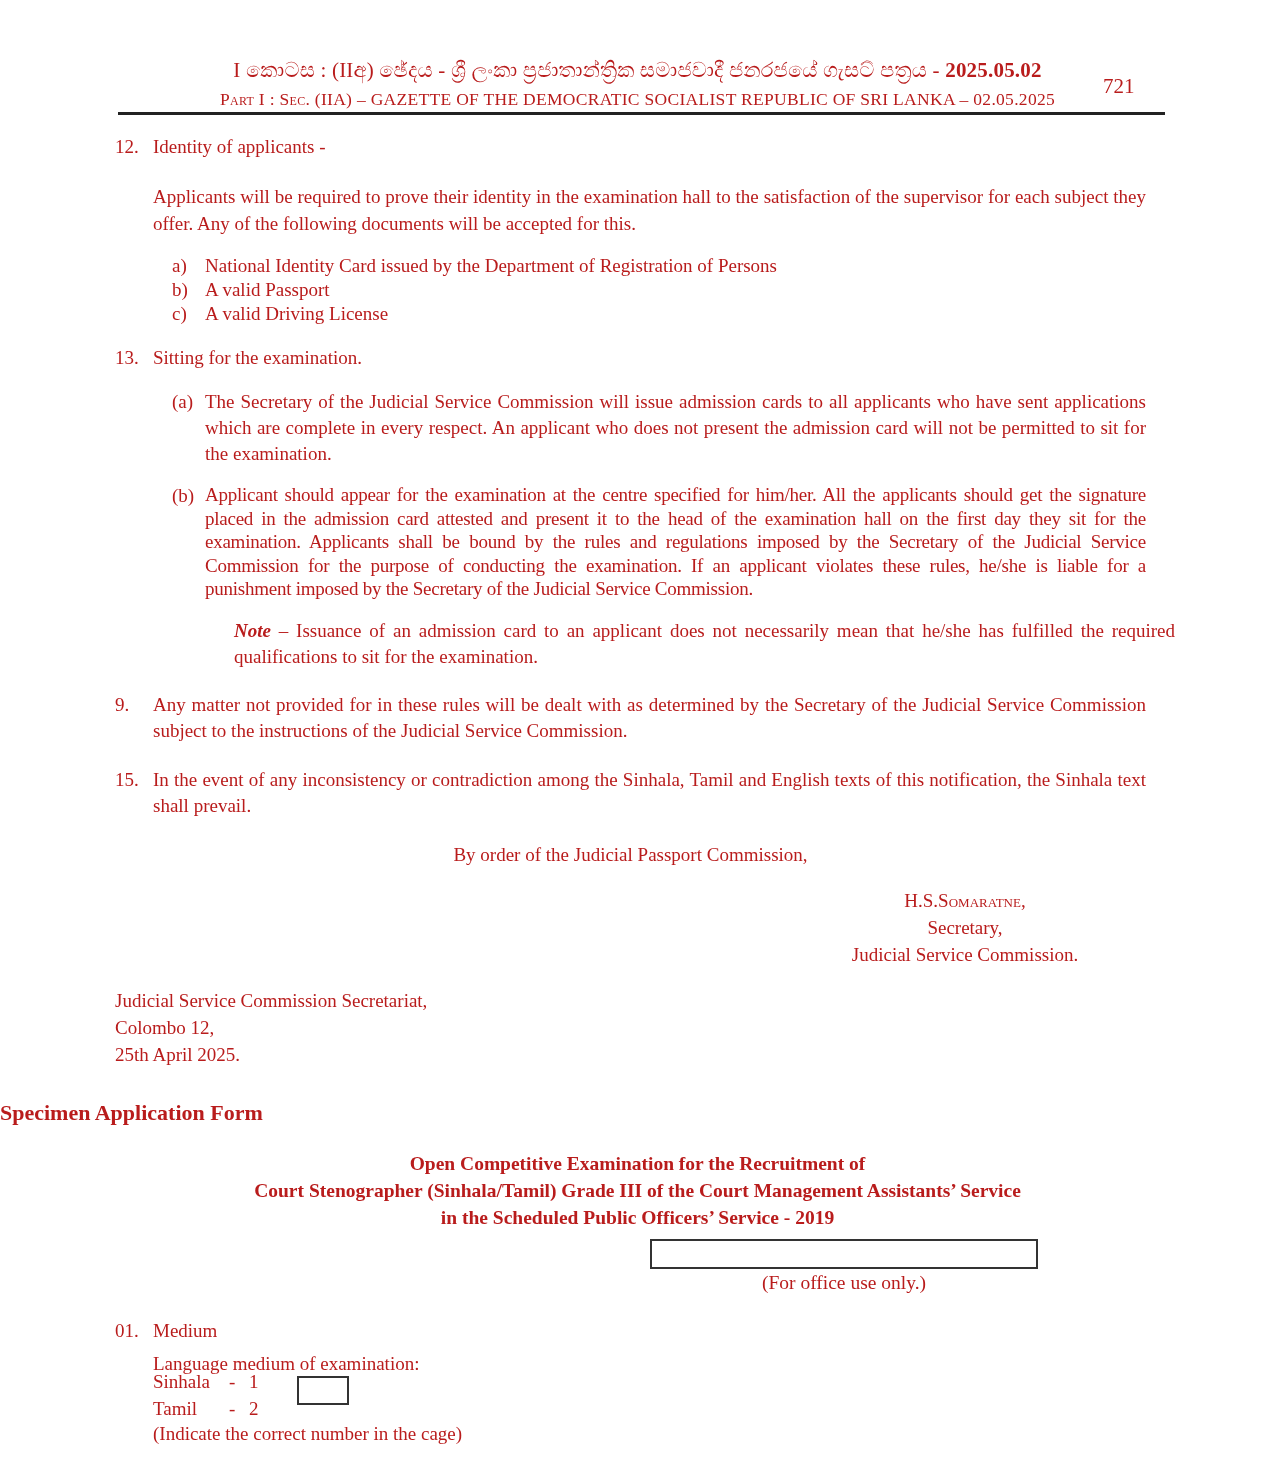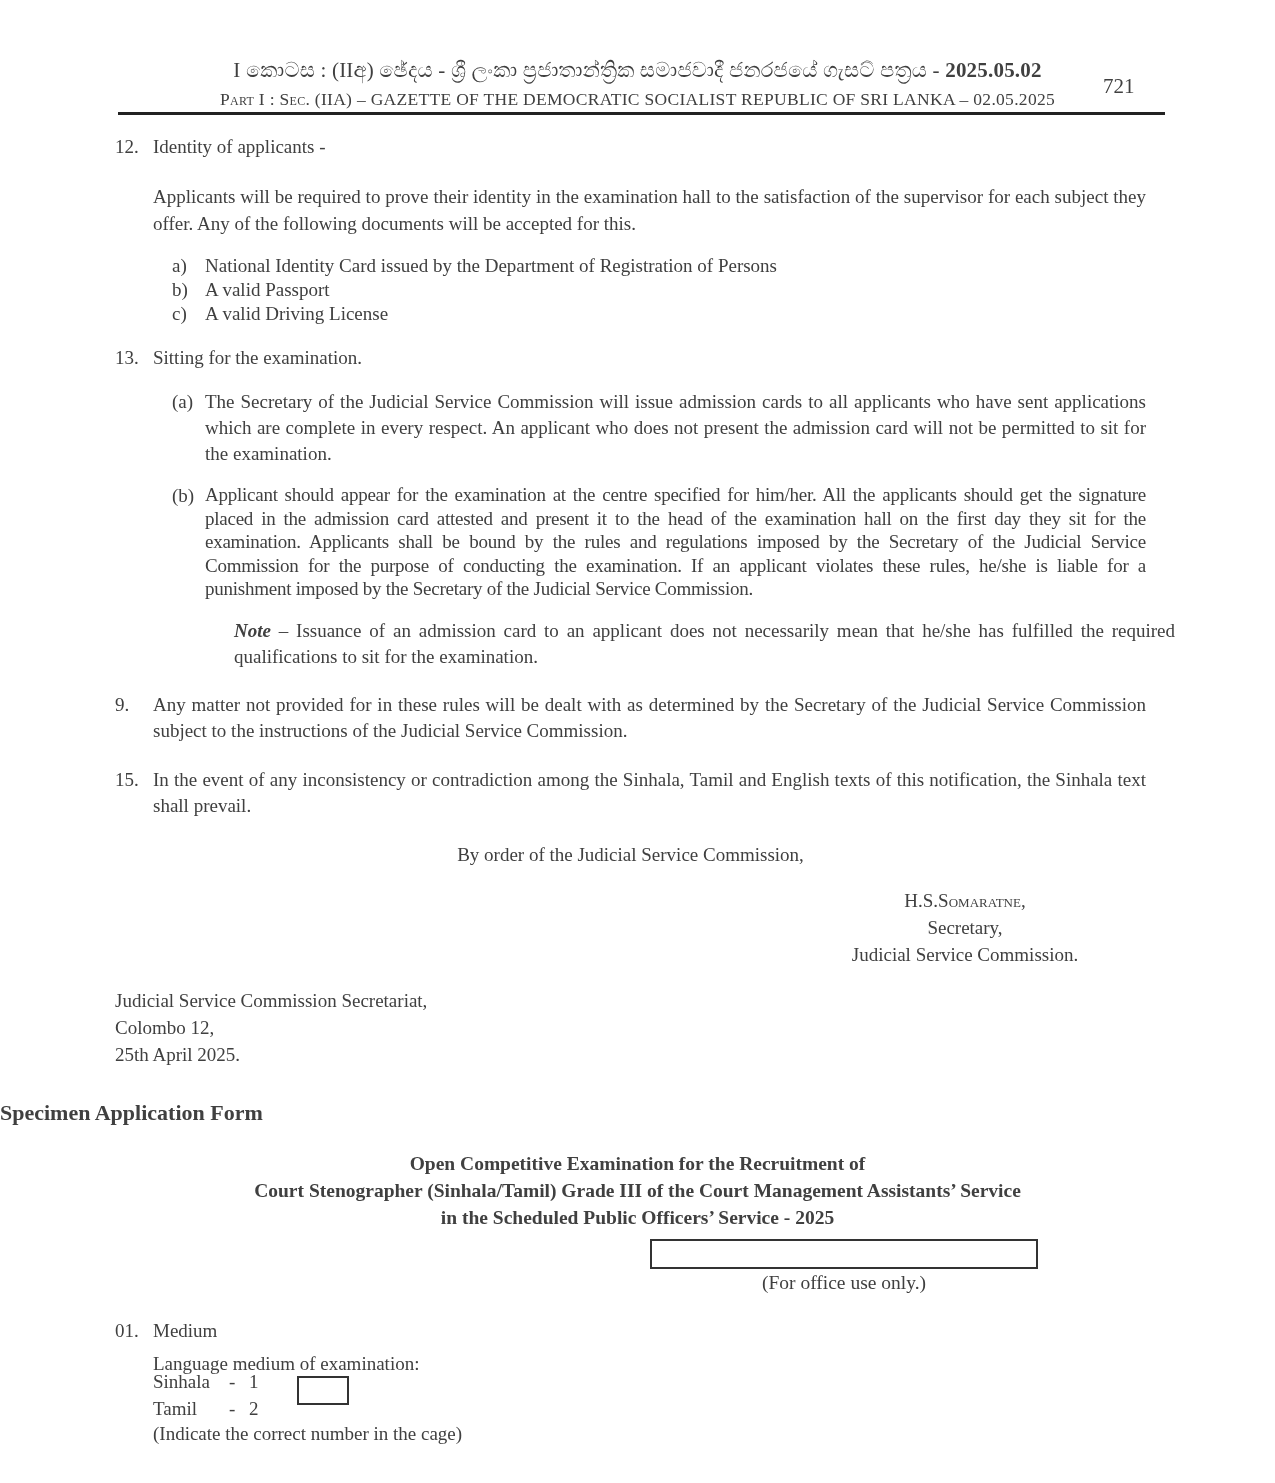--- a/index.html
+++ b/index.html
@@ -2,21 +2,21 @@
 <html><head>
 <meta charset="utf-8">
 <style>
   * { margin: 0; padding: 0; box-sizing: border-box; }
   html, body { background: #ffffff; }
   body { width: 1275px; height: 1483px; position: relative; }
   .page {
     position: relative;
     width: 1275px; height: 1483px;
     background: #ffffff;
-    color: #404040;
+    color: #b91c1c;
     font-family: "Liberation Serif", "DejaVu Serif", serif;
     font-size: 19px;
     overflow: hidden;
   }
   .abs { position: absolute; }
 
   
   .sinhala-line {
     left: 0; right: 0; top: 58px;
     text-align: center;
@@ -145,37 +145,37 @@
   <div class="abs num-row" style="top:692px">
     <span class="num">9.</span>
     <div class="body">Any matter not provided for in these rules will be dealt with as determined by the Secretary of the Judicial Service Commission subject to the instructions of the Judicial Service Commission.</div>
   </div>
 
   <div class="abs num-row" style="top:767px">
     <span class="num">15.</span>
     <div class="body">In the event of any inconsistency or contradiction among the Sinhala, Tamil and English texts of this notification, the Sinhala text shall prevail.</div>
   </div>
 
-  <div class="abs by-order" style="top:842px">By order of the Judicial Service Commission,</div>
+  <div class="abs by-order" style="top:842px">By order of the Judicial Passport Commission,</div>
   <div class="abs signature" style="top:887px">
     <div class="small-caps">H.S.Somaratne,</div>
     <div>Secretary,</div>
     <div>Judicial Service Commission.</div>
   </div>
   <div class="abs address" style="top:987px">
     <div>Judicial Service Commission Secretariat,</div>
     <div>Colombo 12,</div>
     <div>25th April  2025.</div>
   </div>
 
   <div class="abs form-title">Specimen Application Form</div>
   <div class="abs form-subtitle">
     <div>Open Competitive Examination for the Recruitment of</div>
     <div>Court Stenographer (Sinhala/Tamil) Grade III of the Court Management Assistants’ Service</div>
-    <div>in the Scheduled Public Officers’ Service -  2025</div>
+    <div>in the Scheduled Public Officers’ Service -  2019</div>
   </div>
 
   <div class="abs office-box"></div>
   <div class="abs office-label">(For office use only.)</div>
 
   <div class="abs num-row" style="top:1318px">
     <span class="num">01.</span>
     <div class="body" style="text-align:left">Medium</div>
   </div>
   <div class="abs q1-sub" style="top:1345px">Language medium of examination:</div>

